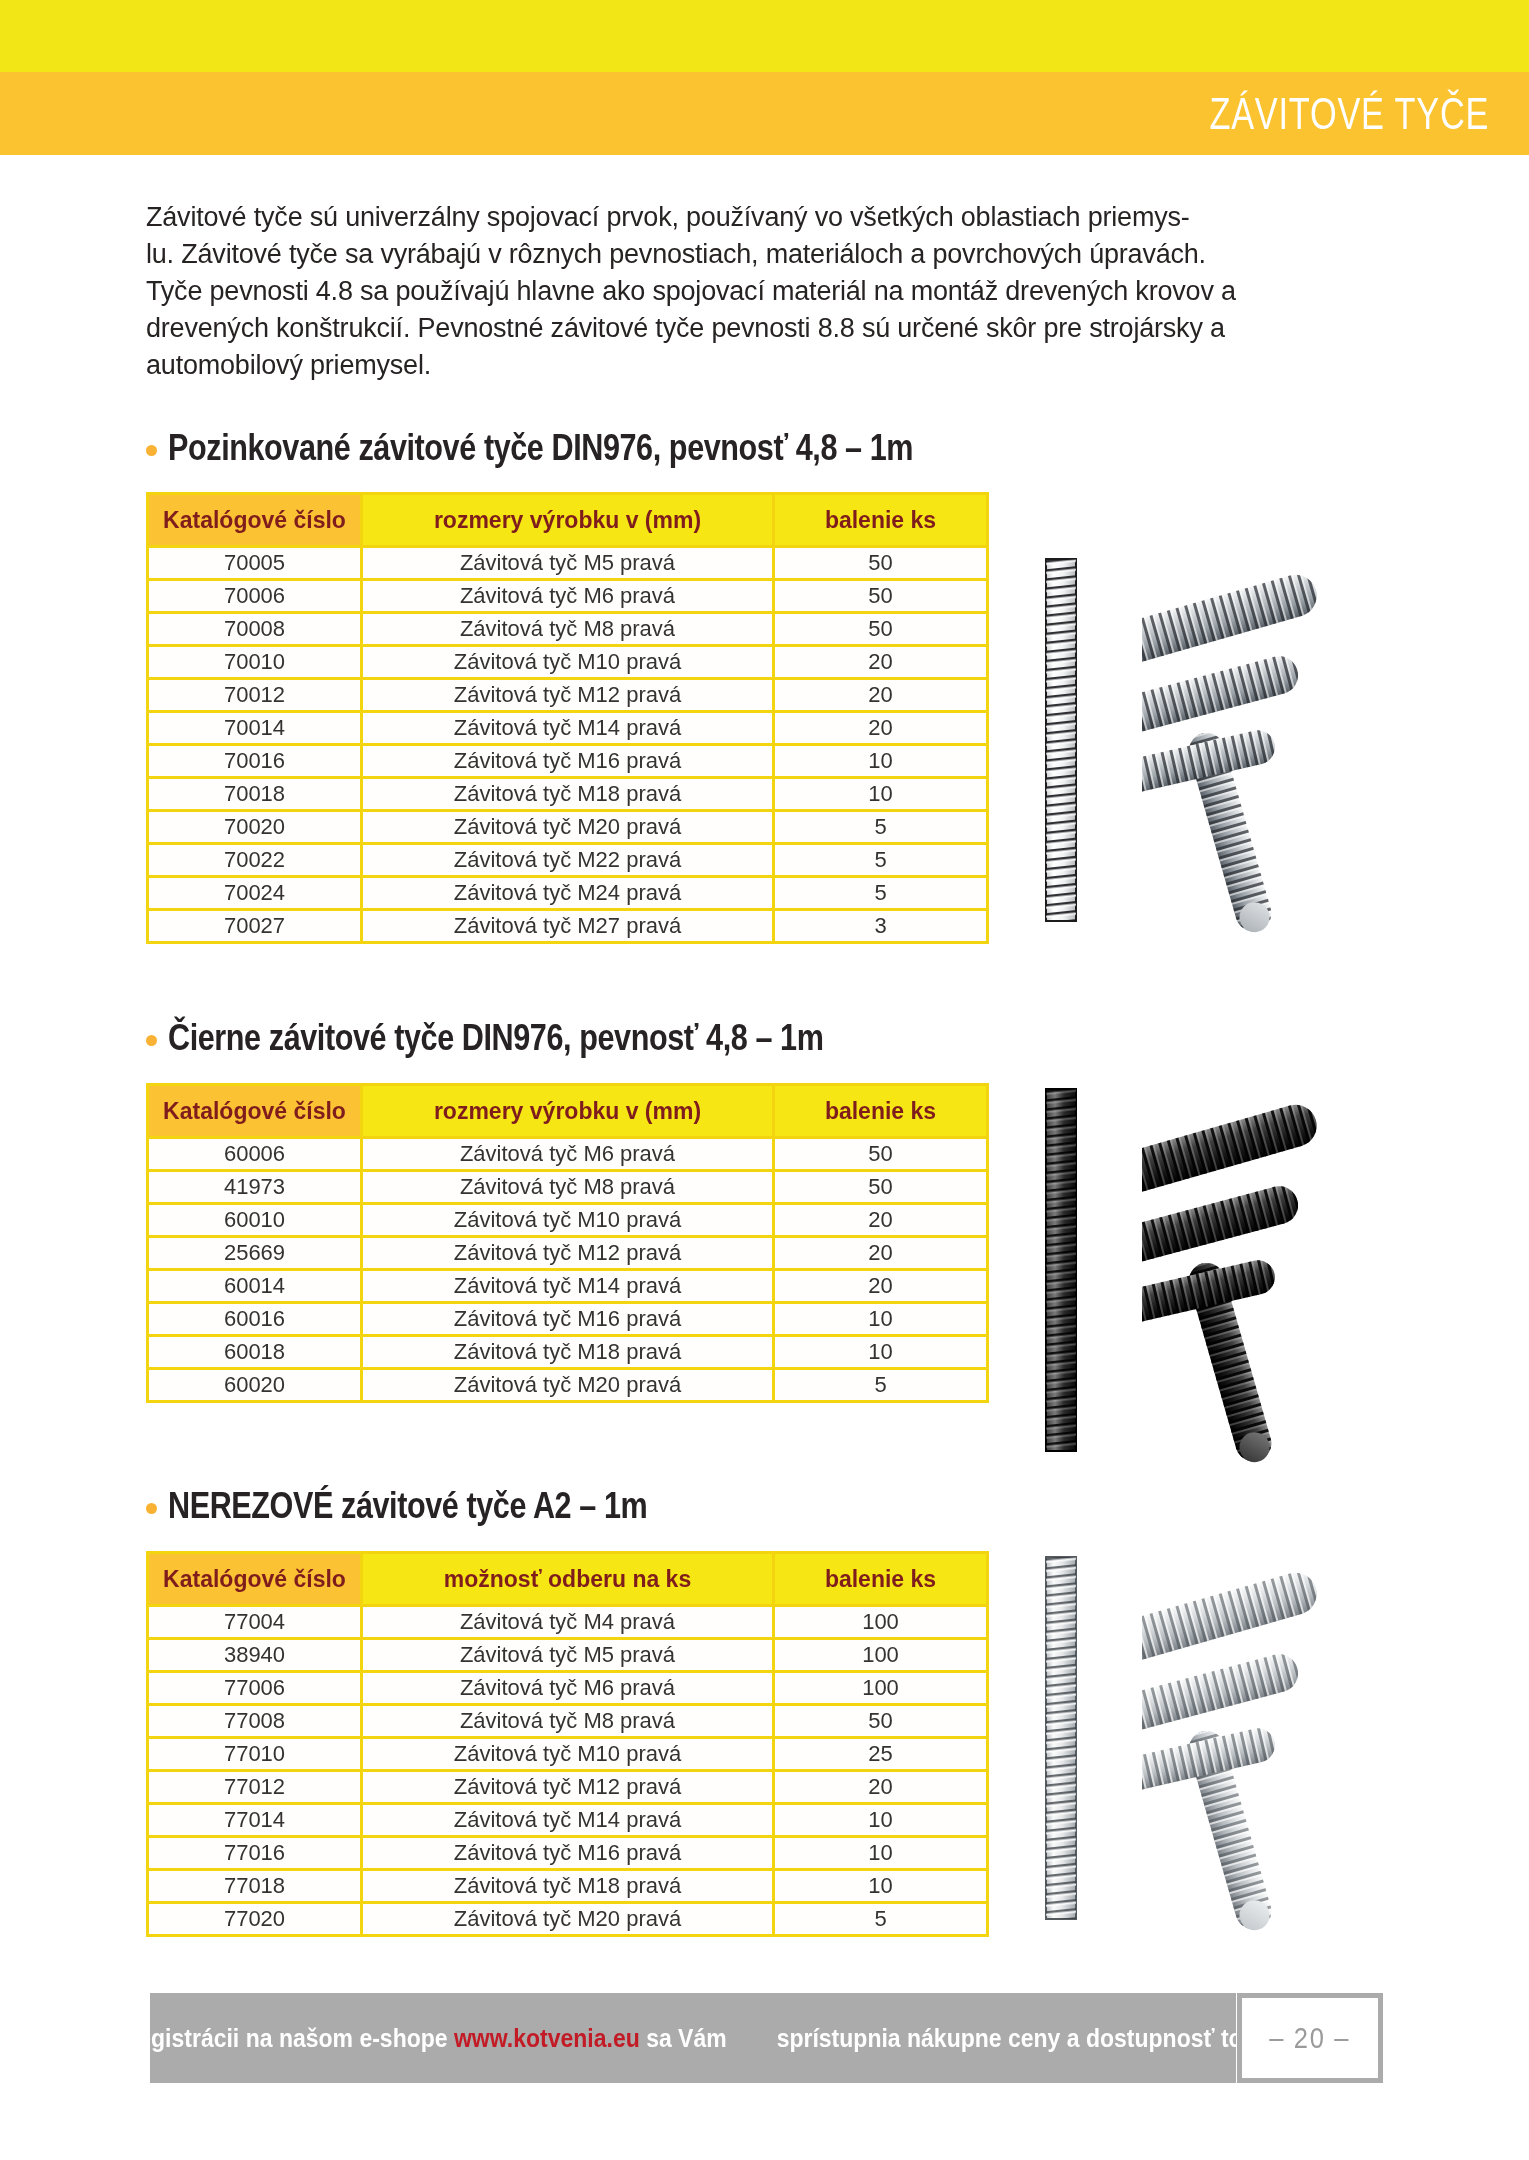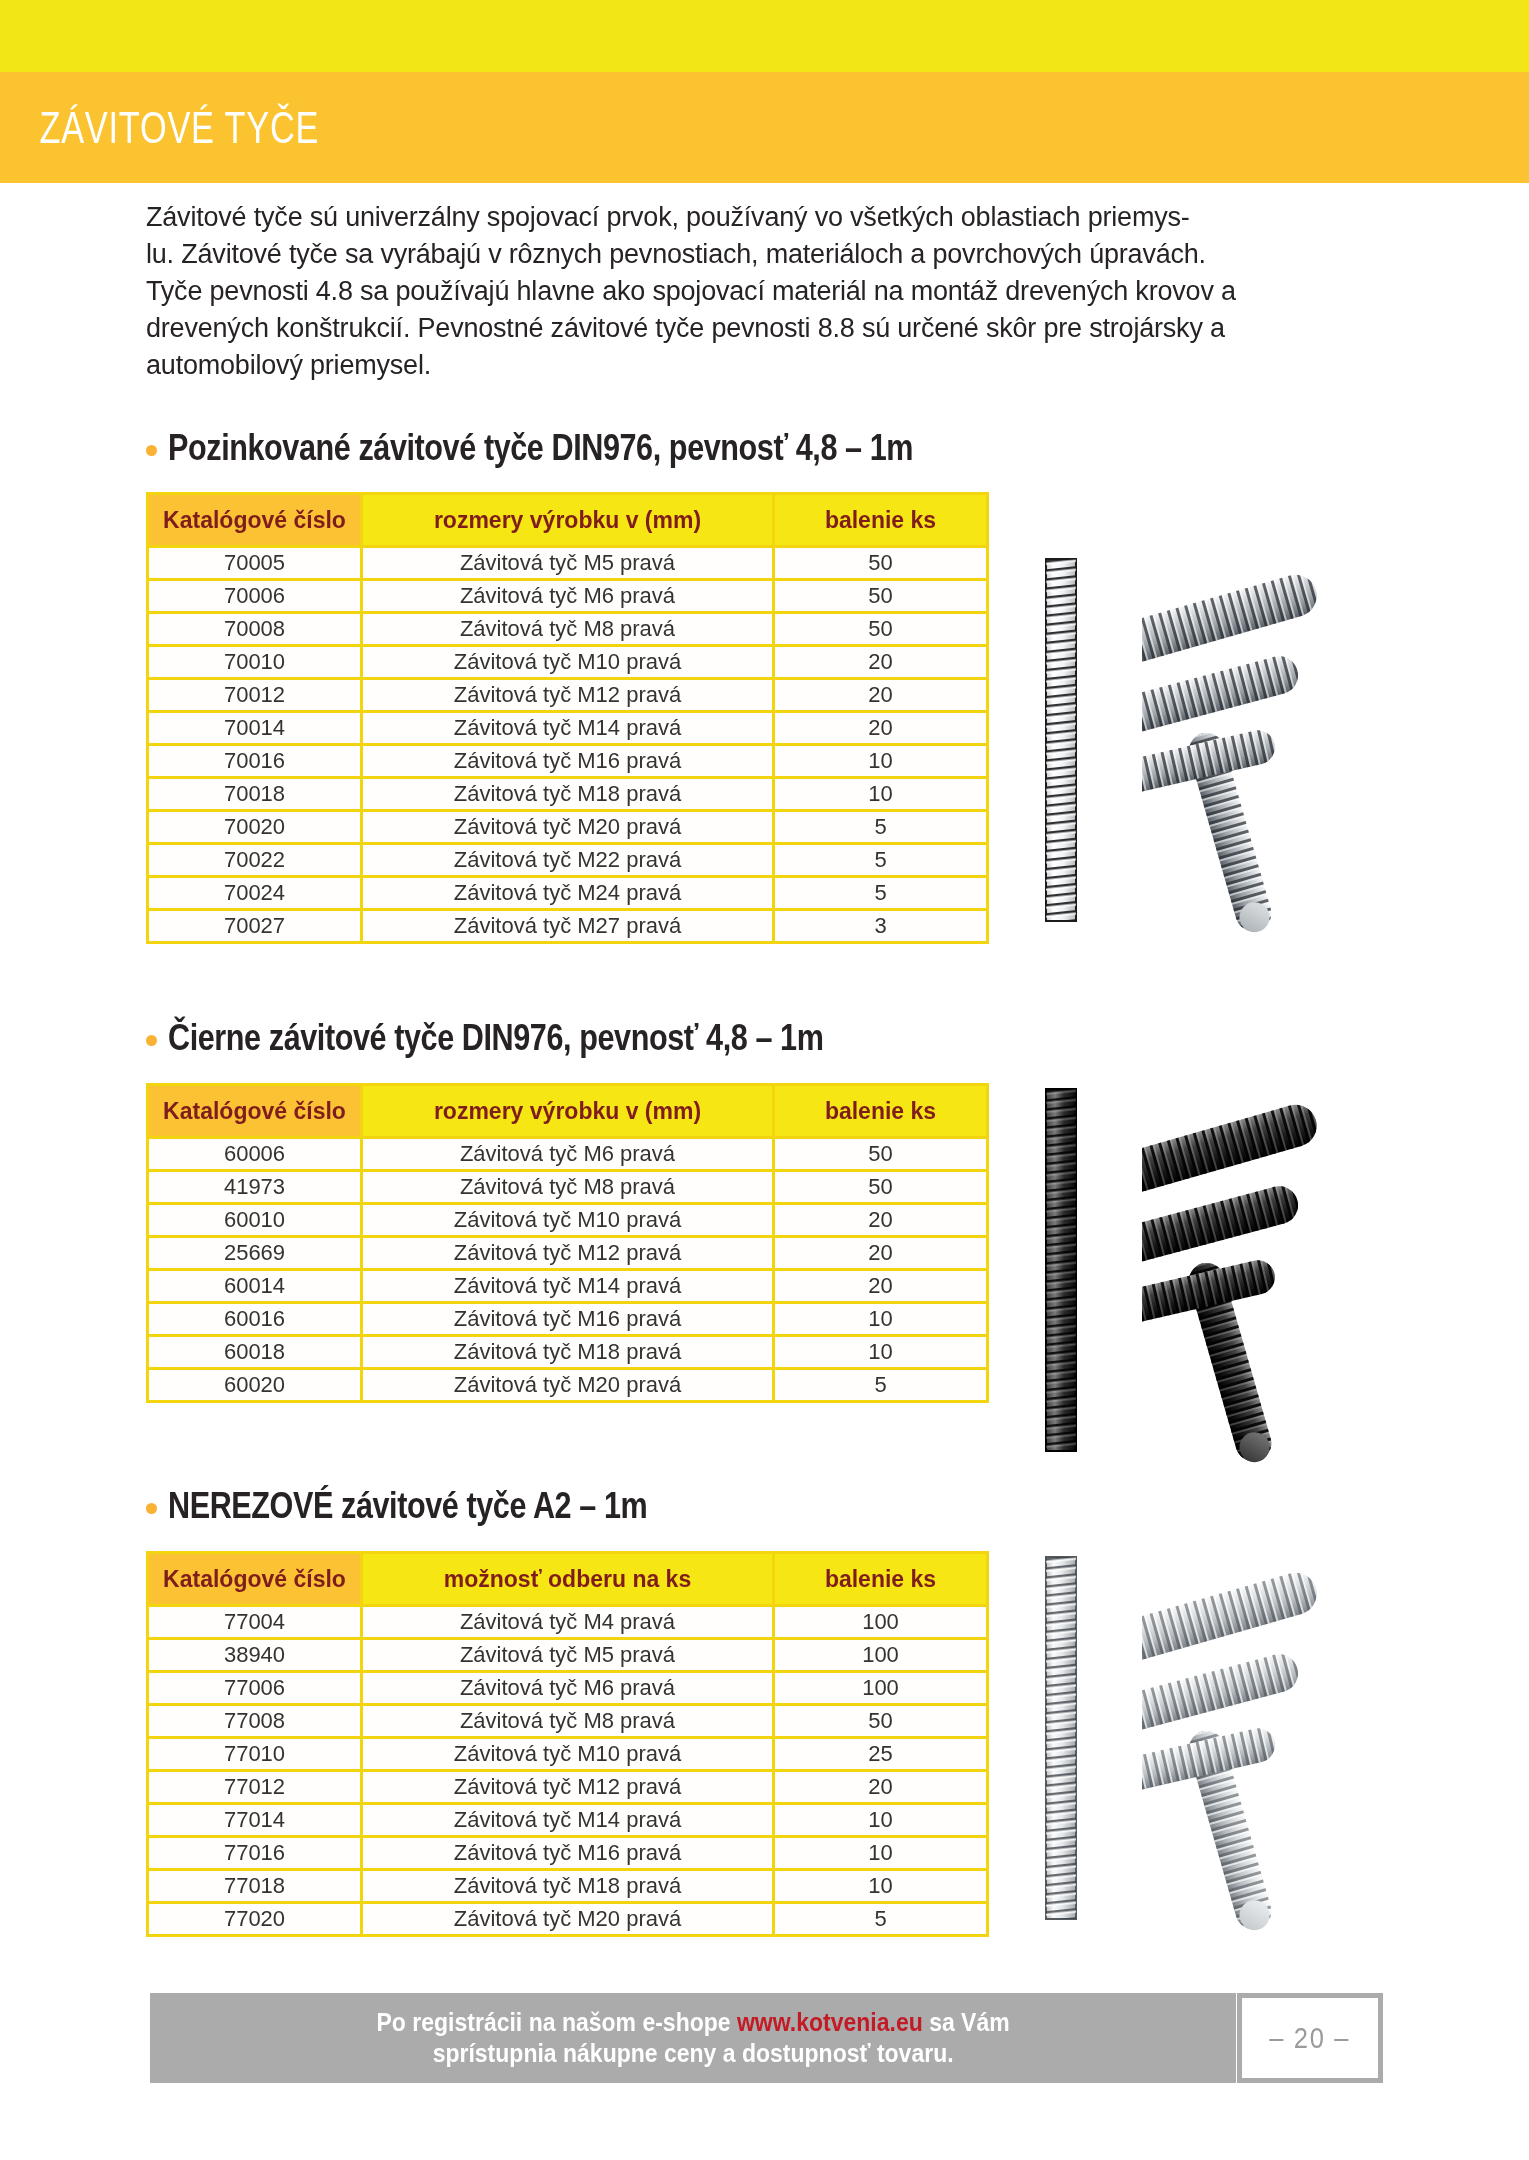--- a/index.html
+++ b/index.html
@@ -3,22 +3,22 @@
 <meta charset="utf-8">
 <style>
   html,body{margin:0;padding:0;background:#e9e9e9;}
   .page{
     position:relative;width:1529px;height:2160px;margin:0 auto;
     background:#ffffff;overflow:hidden;
     font-family:"Liberation Sans",sans-serif;color:#2a2626;
   }
   .band-top{position:absolute;left:0;top:0;width:100%;height:72px;background:#F3E617;}
   .band-title{
-    position:absolute;left:0;top:72px;width:100%;height:111px;background:#FBC330;
-    display:flex;align-items:center;justify-content:flex-start;
+    position:absolute;left:0;top:72px;width:100%;height:83px;background:#FBC330;
+    display:flex;align-items:center;justify-content:flex-end;
   }
   .page-title{
     color:#ffffff;font-size:44px;font-weight:500;letter-spacing:1px;white-space:nowrap;
     transform:scaleX(.78);transform-origin:center;
   }
   .intro{
     position:absolute;left:146px;top:199px;width:1250px;
     font-size:27px;line-height:37px;color:#272323;letter-spacing:-0.2px;
     white-space:pre-line;
   }
@@ -34,21 +34,21 @@
   }
   .tbl th,.tbl td{border:3px solid #F2D50F;padding:0;text-align:center;vertical-align:middle;}
   .tbl th{height:50px;font-size:23px;font-weight:700;color:#7f1d1d;}
   .tbl th.c1{background:#FBC233;}
   .tbl th.c2,.tbl th.c3{background:#F6E714;}
   .tbl td{height:30px;background:#fffefd;font-size:22px;line-height:30px;color:#363232;font-weight:400;}
   .tbl col.w1{width:214px}.tbl col.w2{width:412px}.tbl col.w3{width:214px}
   .fig{position:absolute;left:1038px;width:300px;height:400px;}
   .footer-bar{
     position:absolute;left:150px;top:1993px;width:1086px;height:90px;background:#ABABAB;
-    display:flex;flex-direction:column;align-items:center;justify-content:center;
+    display:flex;flex-direction:row;align-items:center;justify-content:center;
     color:#ffffff;font-weight:700;
   }
   .footer-line{font-size:25px;line-height:31px;white-space:nowrap;transform:scaleX(.92);transform-origin:center;}
   .footer-link{color:#C21B25;}
   .page-box{
     position:absolute;left:1237px;top:1993px;width:146px;height:90px;background:#ffffff;
     border:5px solid #ABABAB;box-sizing:border-box;
     display:flex;align-items:center;justify-content:center;
   }
   .page-num{color:#9B9B9B;font-size:30px;letter-spacing:2px;transform:scaleX(.85);white-space:nowrap;}

